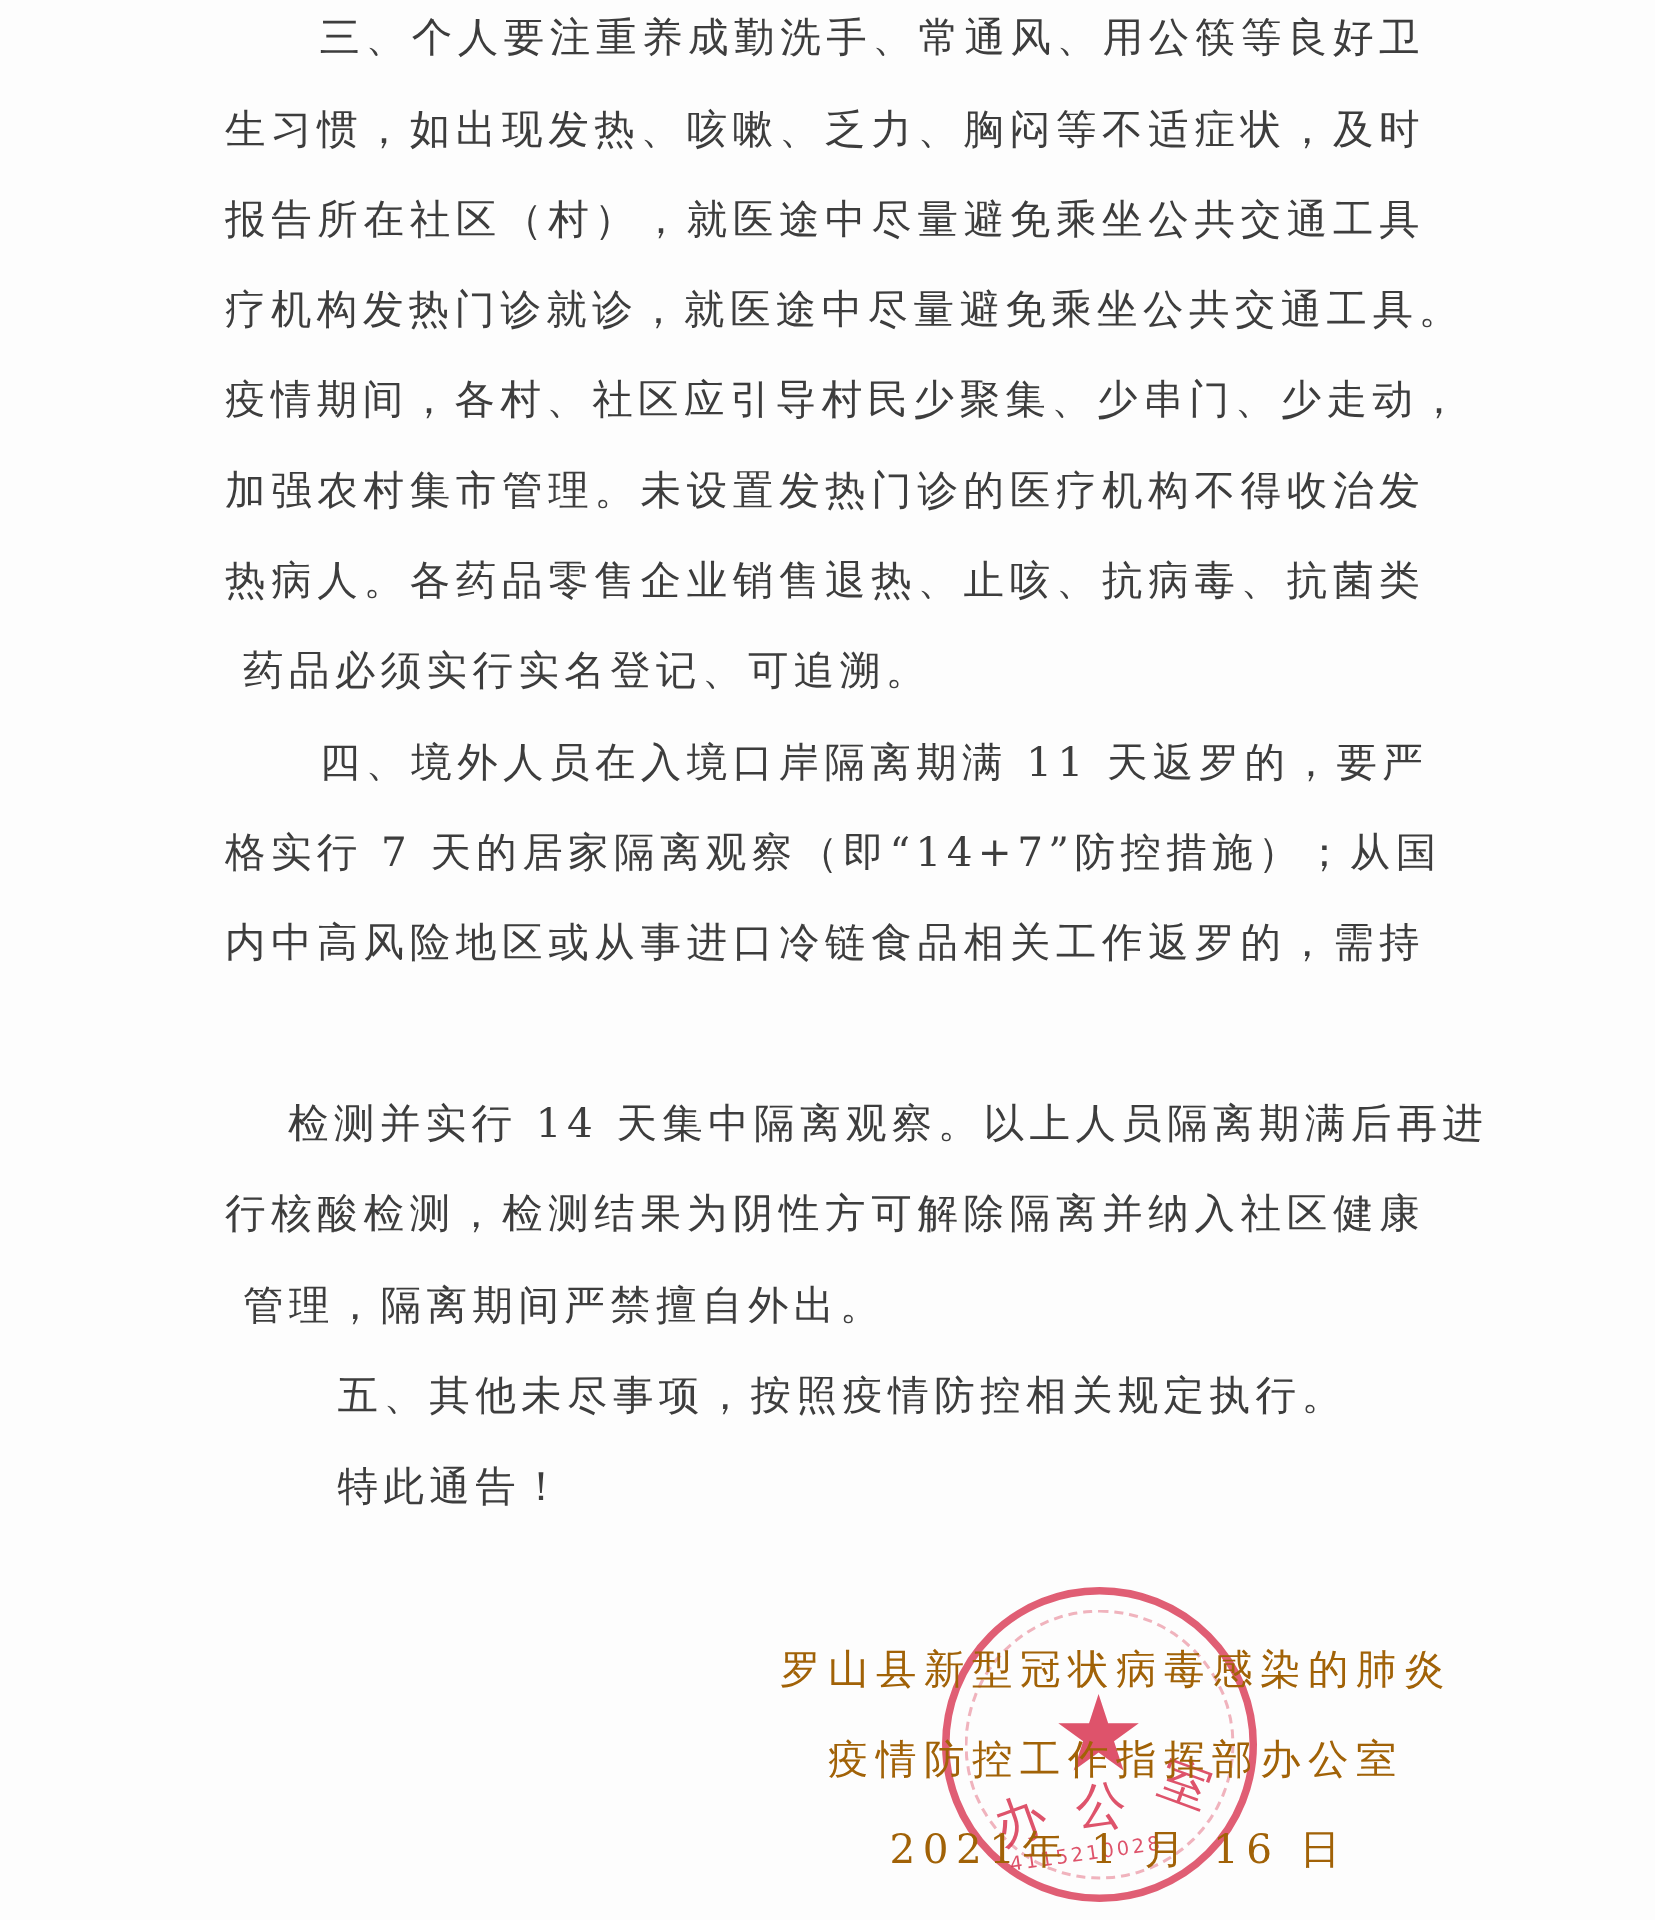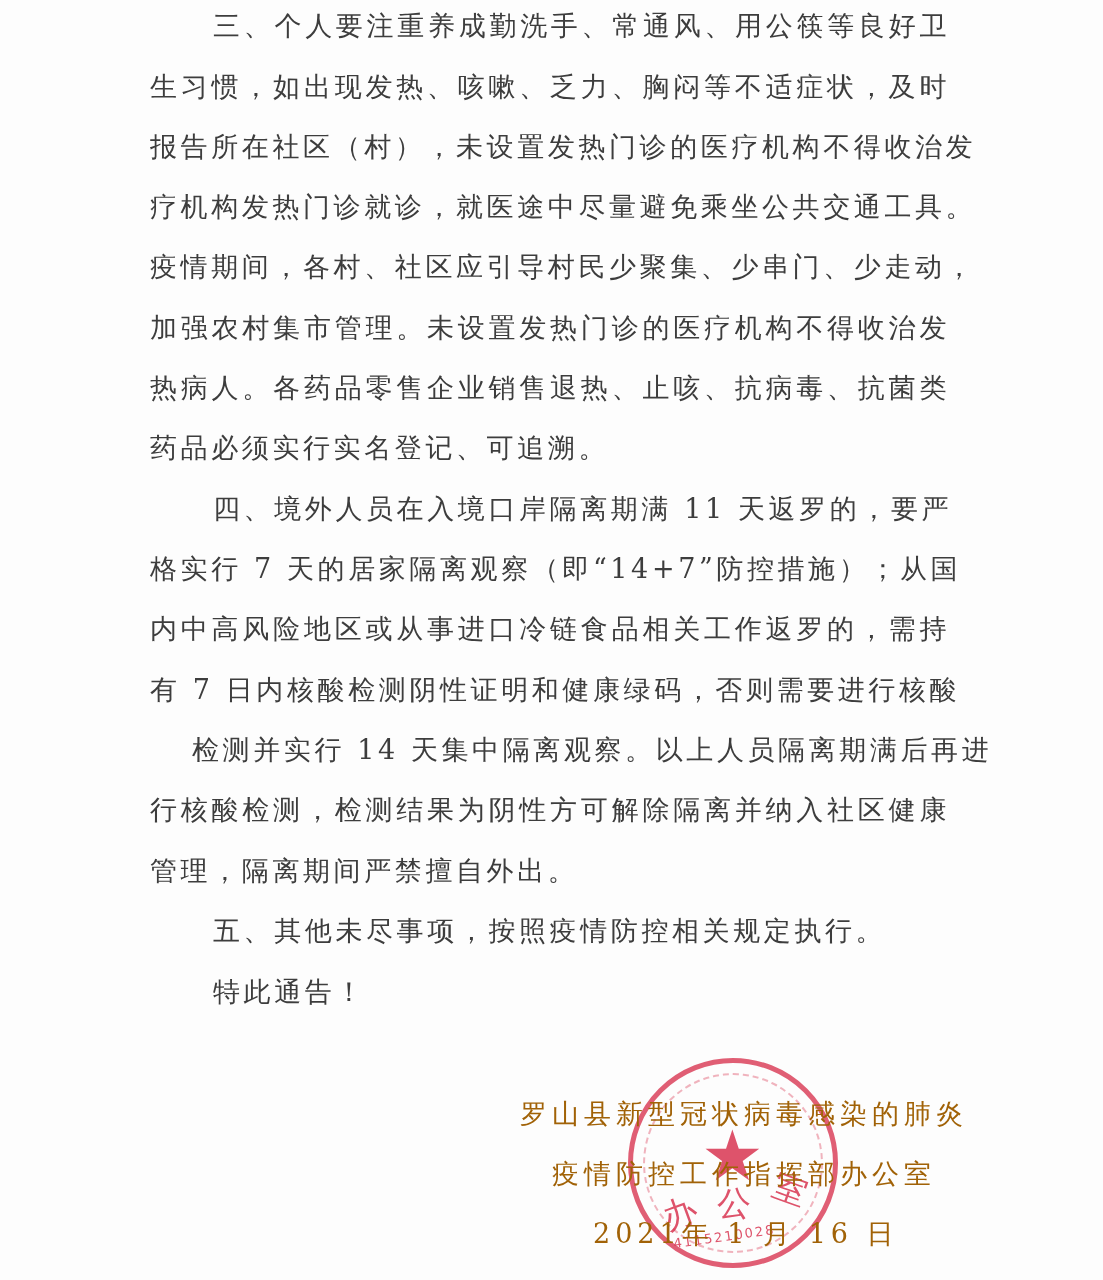--- a/index.html
+++ b/index.html
@@ -18,21 +18,21 @@
     font-size: 27px;
     line-height: 40px;
     height: 40px;
     white-space: nowrap;
     letter-spacing: 3.6px;
     text-align: justify;
     text-align-last: justify;
     color: #3d3d3d;
   }
   .line.indent { left: 213px; width: 737px; }
-  .line.short { text-align-last: left; }
+  .line.short { text-align-last: left; margin-left: 12px; }
   .sig {
     position: absolute;
     font-size: 27px;
     line-height: 40px;
     letter-spacing: 5px;
     white-space: nowrap;
     color: #a16207;
   }
   .stamp {
     position: absolute;
@@ -65,31 +65,30 @@
     transform: rotate(-8deg);
   }
 </style>
 </head>
 <body>
 
 <div class="page">
 
   <div class="line indent" style="top:6px">三、个人要注重养成勤洗手、常通风、用公筷等良好卫</div>
   <div class="line" style="top:67px">生习惯，如出现发热、咳嗽、乏力、胸闷等不适症状，及时</div>
-  <div class="line" style="top:127px">报告所在社区（村），未设置发热门诊的医疗机构不得收治发</div>
+  <div class="line" style="top:127px">报告所在社区（村），就医途中尽量避免乘坐公共交通工具</div>
   <div class="line" style="top:187px; width:820px;">疗机构发热门诊就诊，就医途中尽量避免乘坐公共交通工具。</div>
   <div class="line" style="top:247px">疫情期间，各村、社区应引导村民少聚集、少串门、少走动，</div>
   <div class="line" style="top:308px">加强农村集市管理。未设置发热门诊的医疗机构不得收治发</div>
   <div class="line" style="top:368px">热病人。各药品零售企业销售退热、止咳、抗病毒、抗菌类</div>
   <div class="line short" style="top:428px">药品必须实行实名登记、可追溯。</div>
 
   <div class="line indent" style="top:489px; width:722px;">四、境外人员在入境口岸隔离期满 11 天返罗的，要严</div>
   <div class="line" style="top:549px">格实行 7 天的居家隔离观察（即“14+7”防控措施）；从国</div>
   <div class="line" style="top:609px">内中高风险地区或从事进口冷链食品相关工作返罗的，需持</div>
-  <div class="line" style="top:670px">有 7 日内核酸检测阴性证明和健康绿码，否则需要进行核酸</div>
   <div class="line" style="top:730px; width:788px;margin-left:42px;">检测并实行 14 天集中隔离观察。以上人员隔离期满后再进</div>
   <div class="line" style="top:790px">行核酸检测，检测结果为阴性方可解除隔离并纳入社区健康</div>
   <div class="line short" style="top:851px">管理，隔离期间严禁擅自外出。</div>
 
   <div class="line indent short" style="top:911px">五、其他未尽事项，按照疫情防控相关规定执行。</div>
 
   <div class="line indent short" style="top:972px">特此通告！</div>
 
   <div class="stamp">
     <div class="stamp-inner"></div>

